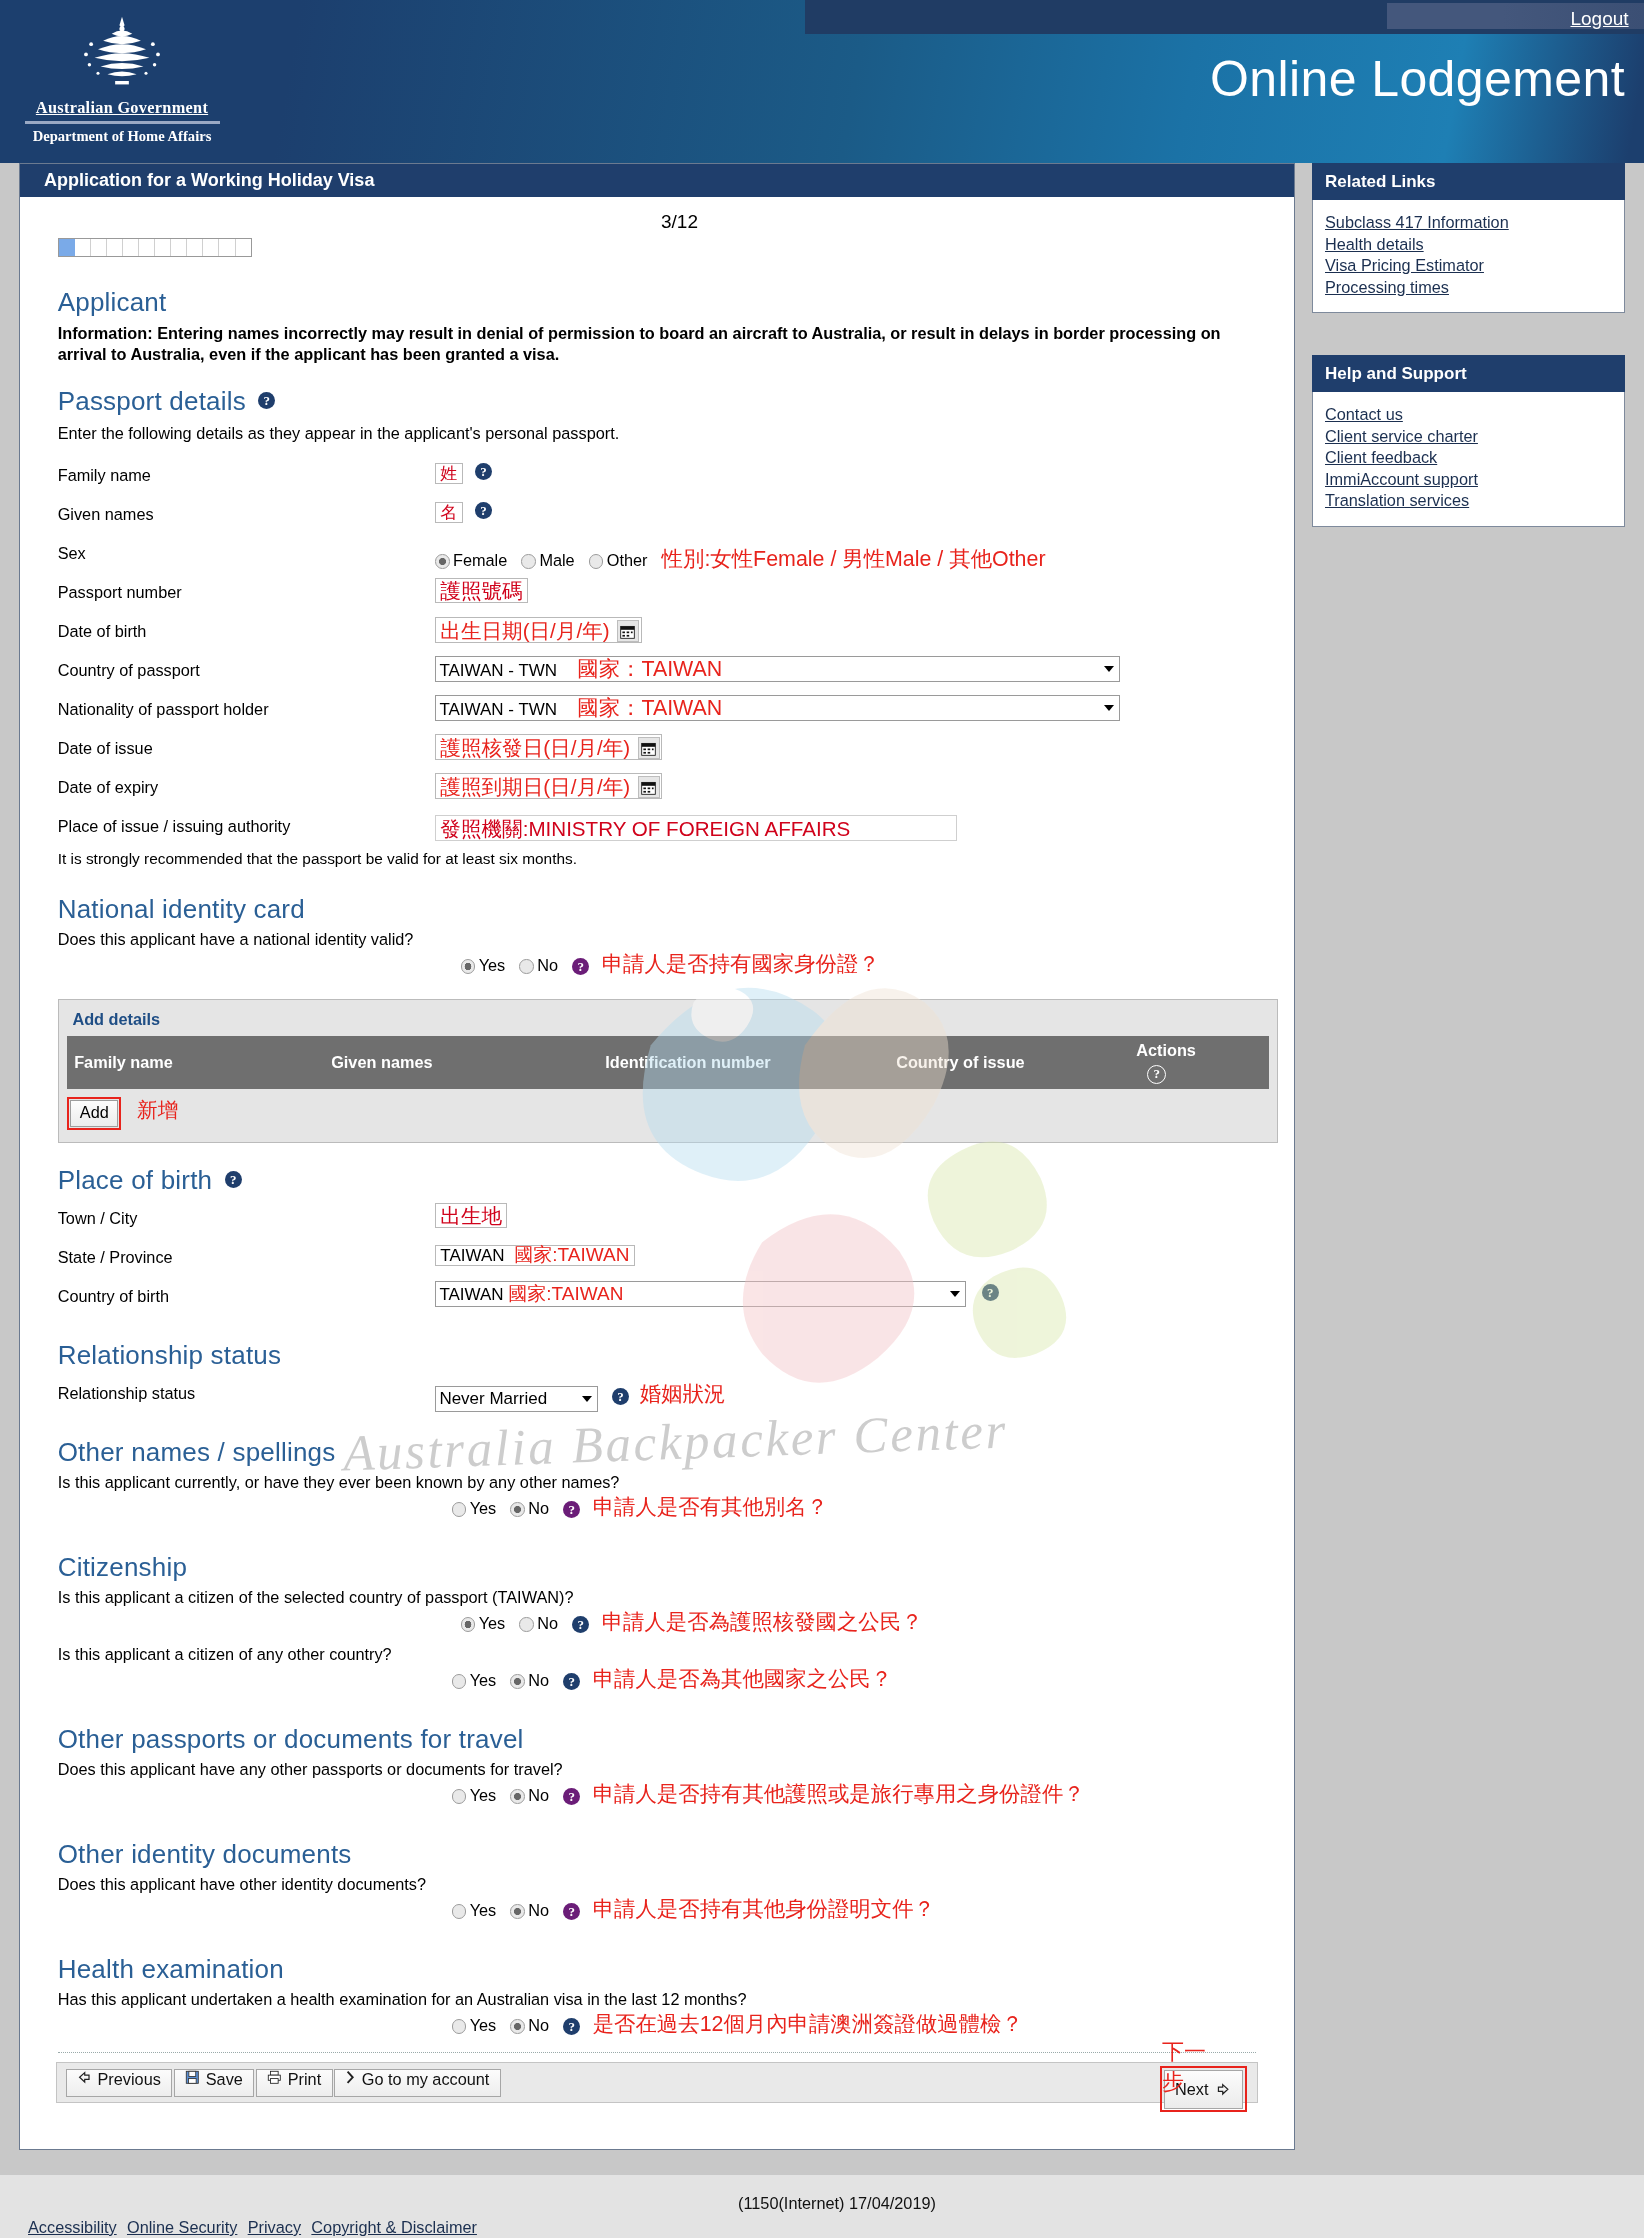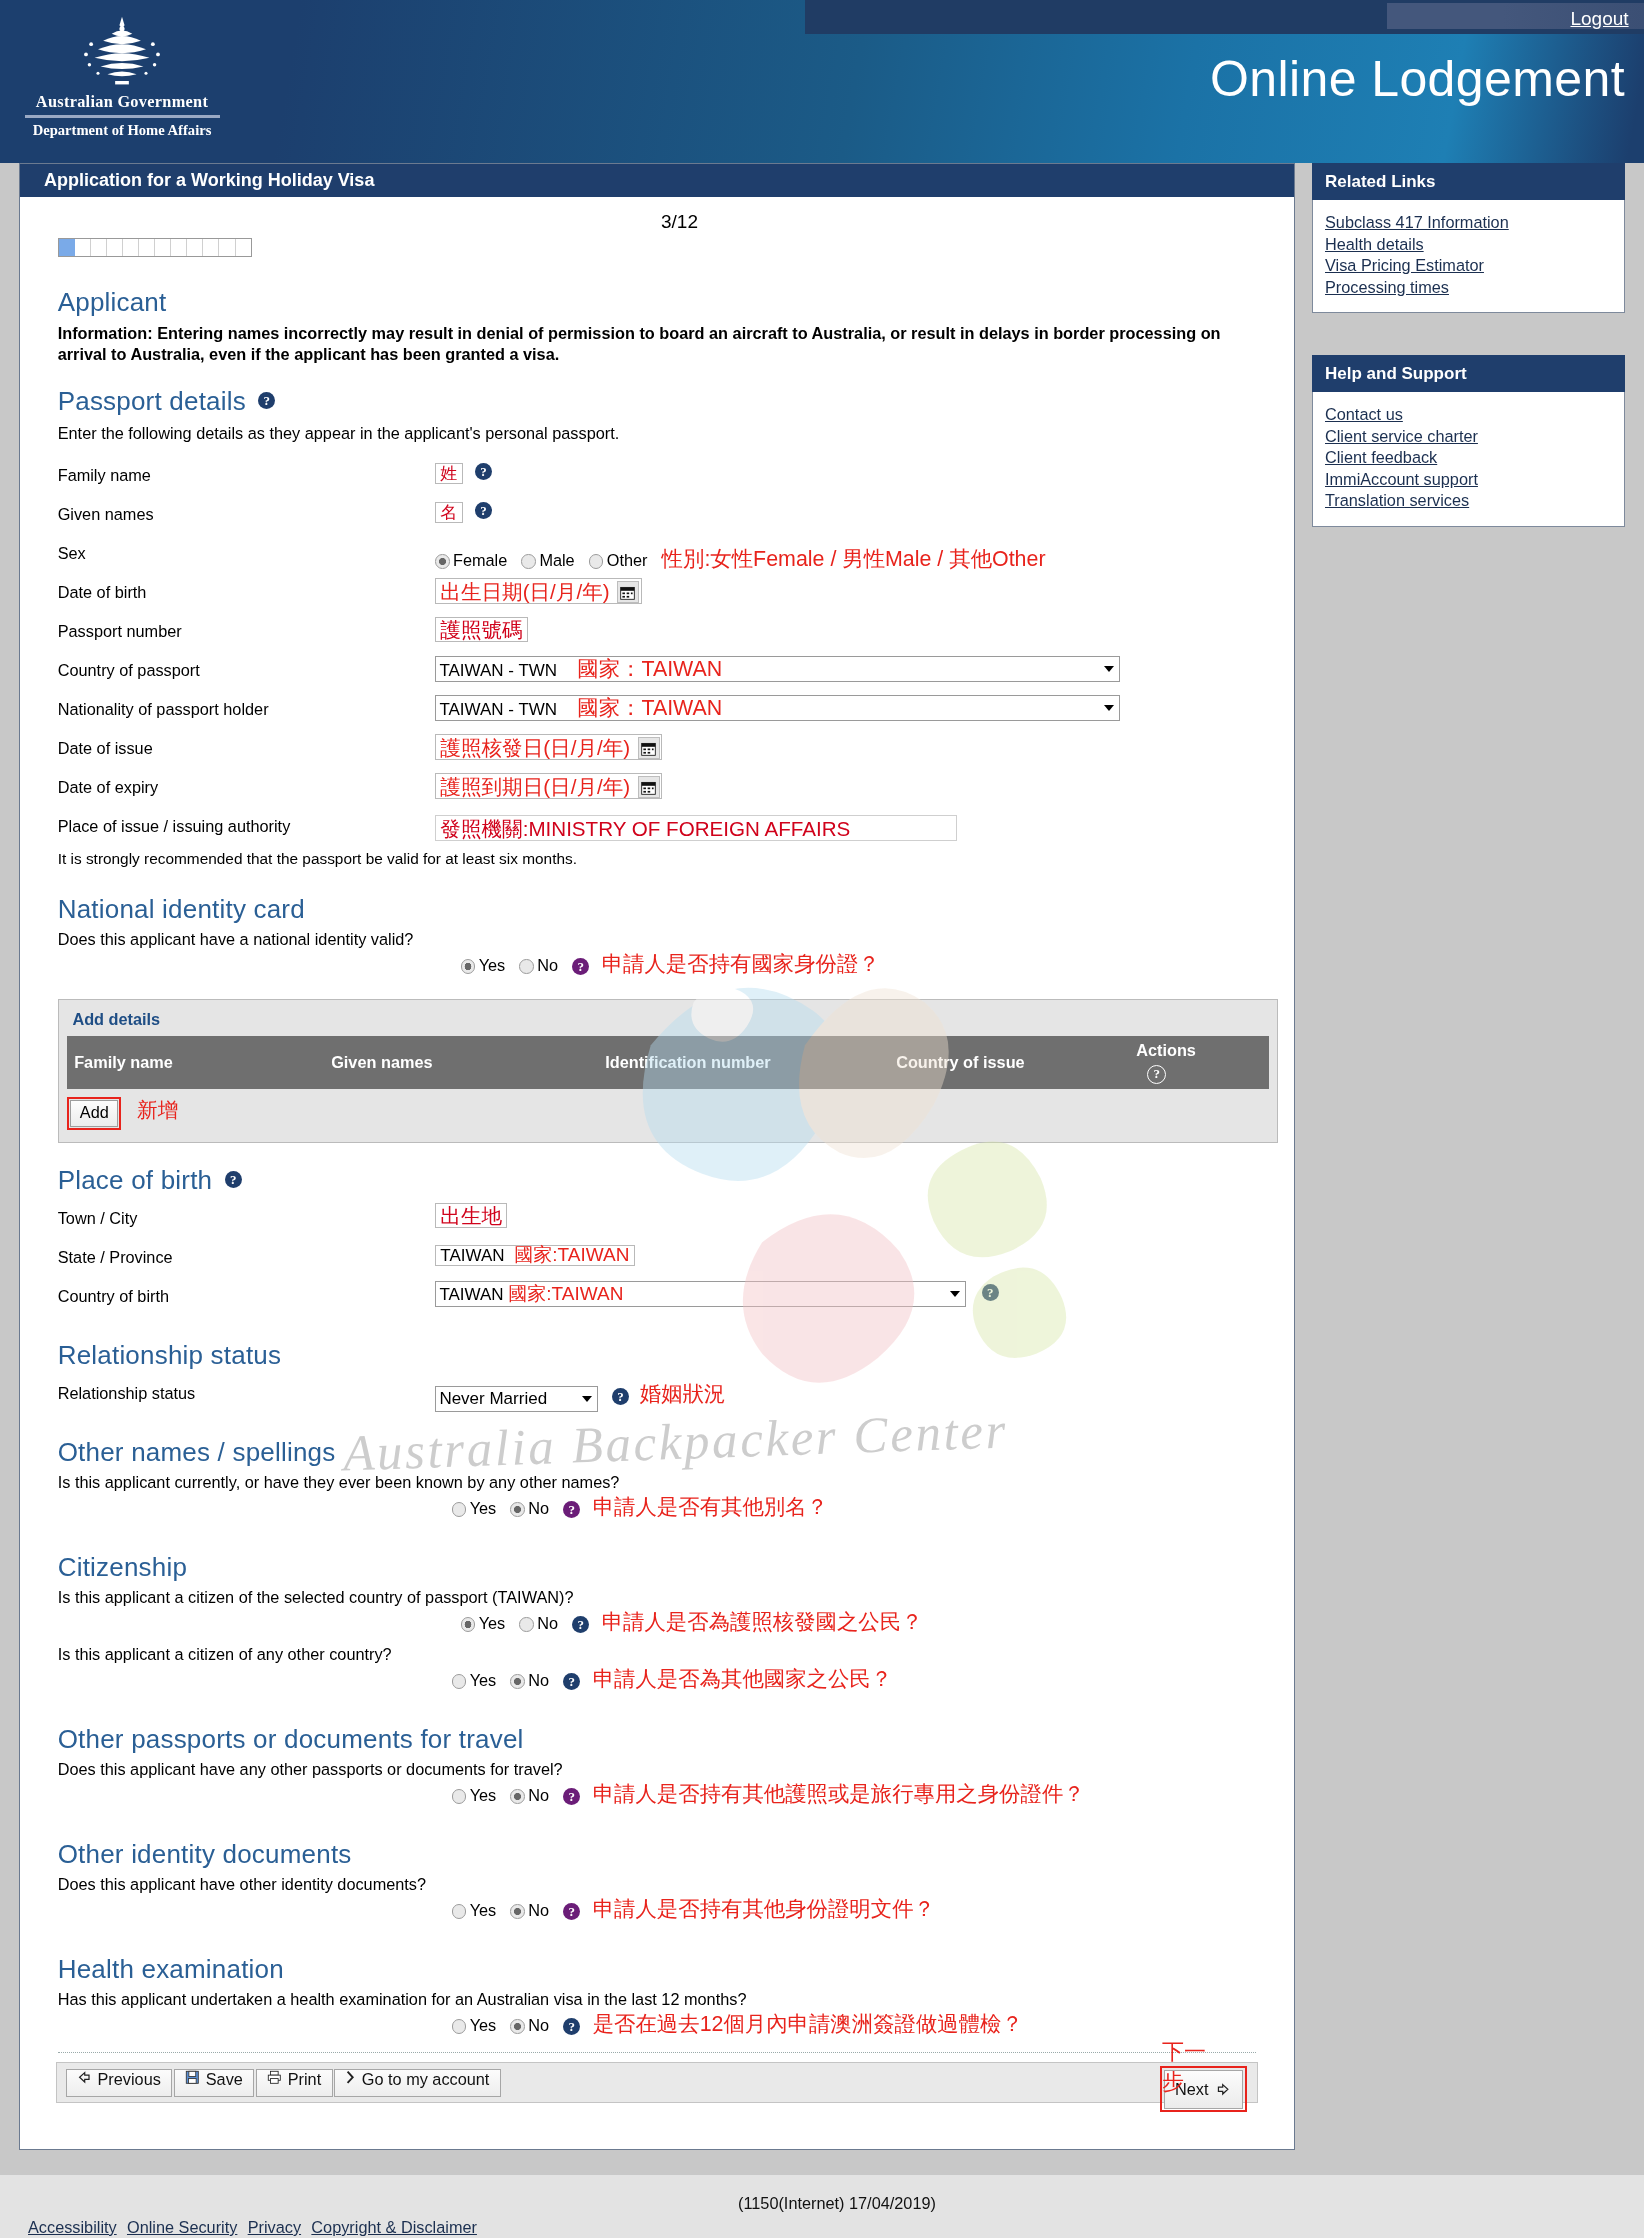--- a/index.html
+++ b/index.html
@@ -33,21 +33,21 @@
     color: #ffffff; font-size: 19px; text-decoration: underline;
     font-family: "Liberation Sans", sans-serif; cursor: pointer;
   }
   .crest {
     position: absolute; left: 19px; top: 15.4px; width: 206px; height: 128px;
     color: #fff; text-align: center;
   }
   .crest-art { width: 206px; height: 72px; display:block; }
   .crest-line1 {
     font-family: "Liberation Serif", serif; font-weight: bold;
-    font-size: 16.3px; letter-spacing: 0.3px; color:#ffffff; margin-top: 5px;
+    font-size: 16.3px; letter-spacing: 0.3px; color:#ffffff; margin-top: 11px; text-decoration: underline;
   }
   .crest-rule { width: 195px; height: 3.4px; background:#9aa9c4; margin: 2.6px auto 3.4px; }
   .crest-line2 {
     font-family: "Liberation Serif", serif; font-weight: bold;
     font-size: 14.6px; color:#ffffff;
   }
   .app-title {
     position: absolute; right: 19px; top: 50px;
     font-size: 50px; color: #ffffff; font-weight: 400;
     font-family: "Liberation Sans", sans-serif; letter-spacing: 0.4px;
@@ -334,45 +334,45 @@
         <div class="flabel">Sex</div>
         <div class="fctl" style="top:7.7px">
           <span class="radio on"></span><span class="rlabel">Female</span>
           <span class="radio"></span><span class="rlabel">Male</span>
           <span class="radio"></span><span class="rlabel">Other</span>
           <span class="redtxt">性別:女性Female / 男性Male / 其他Other</span>
         </div>
       </div>
 
       <div class="frow">
+        <div class="flabel">Passport number</div>
+        <div class="fctl">
+          <span class="txt mid" style="font-size:20.6px">護照號碼</span>
+        </div>
+      </div>
+
+      <div class="frow">
         <div class="flabel">Date of birth</div>
         <div class="fctl">
           <span class="dateinput">
             <span>出生日期(日/月/年)</span>
             <span class="cal">
               <svg width="17" height="17" viewBox="0 0 20 20">
                   <rect x="2" y="4" width="16" height="14" fill="#fff" stroke="#111"></rect>
                   <rect x="2" y="4" width="16" height="4" fill="#111"></rect>
                   <g fill="#111">
                     <rect x="4" y="10" width="3" height="2"></rect>
                     <rect x="9" y="10" width="3" height="2"></rect>
                     <rect x="14" y="10" width="2" height="2"></rect>
                     <rect x="4" y="14" width="3" height="2"></rect>
                     <rect x="9" y="14" width="3" height="2"></rect>
                   </g>
                 </svg>
             </span>
           </span>
-        </div>
-      </div>
-
-      <div class="frow">
-        <div class="flabel">Passport number</div>
-        <div class="fctl">
-          <span class="txt mid" style="font-size:20.6px">護照號碼</span>
         </div>
       </div>
 
       <div class="frow">
         <div class="flabel">Country of passport</div>
         <div class="fctl">
           <span class="sel">
             <span>TAIWAN - TWN</span>
             <span class="redtxt" style="margin-left:15.4px">國家：TAIWAN</span>
             <span class="arrow"></span>

